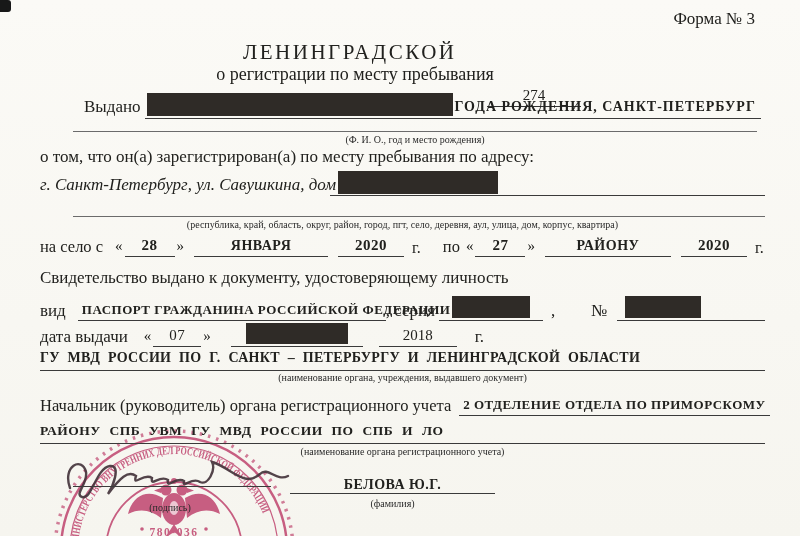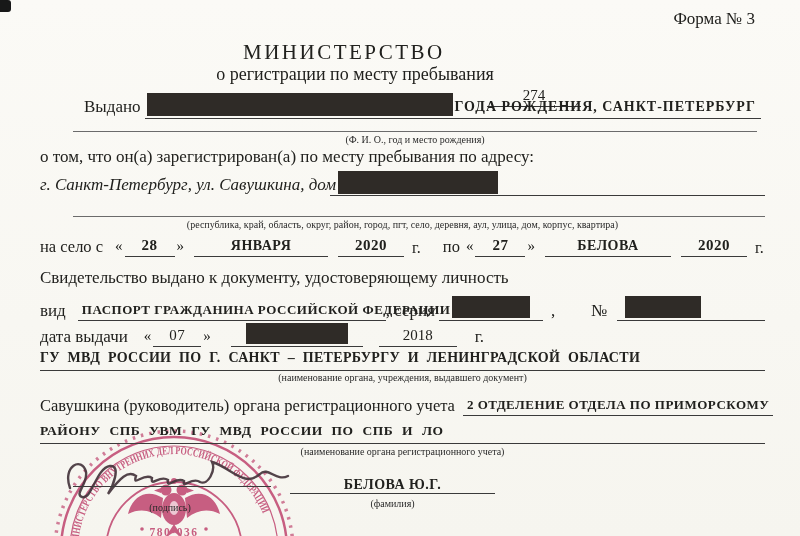--- a/index.html
+++ b/index.html
@@ -25,21 +25,21 @@
 </head>
 <body>
 
 <div class="doc">
 
   <div class="edge-mark" style="left:0;top:3;width:11px;height:12px;border-radius:0 3px 3px 0;"></div>
   <div class="edge-mark" style="left:0;top:37;width:7px;height:11px;border-radius:0 2px 2px 0;"></div>
 
   <div class="abs" style="top:9px;right:45px;font-size:17px;z-index:2;">Форма № 3</div>
 
-  <div class="abs" style="top:40px;left:243px;font-size:21px;letter-spacing:2.5px;z-index:2;">МИНИСТЕРСТВО</div>
+  <div class="abs" style="top:40px;left:243px;font-size:21px;letter-spacing:2.5px;z-index:2;">ЛЕНИНГРАДСКОЙ</div>
   <div class="abs uf" style="top:40px;left:487px;width:86px;font-size:15px;z-index:2;border-bottom-color:#333;margin-top:47px;">274</div>
   <div class="abs" style="top:64px;left:105px;width:500px;text-align:center;font-size:18px;z-index:2;">о регистрации по месту пребывания</div>
 
   <div class="row" style="top:93px;left:84px;right:40px;">
     <span class="lbl">Выдано</span>
     <span class="redact" style="width:306px;margin-left:6px;"></span>
     <span class="bv" style="font-size:14px;letter-spacing:1px;padding:0 0 2px 2px;">ГОДА РОЖДЕНИЯ, САНКТ-ПЕТЕРБУРГ</span>
   </div>
   <div class="uline" style="top:95px;left:145px;width:616px;height:23px;"></div>
 
@@ -62,21 +62,21 @@
     <span class="q" style="margin-left:10px;">«</span>
     <span class="uf bv" style="width:42px;font-size:15px;">28</span>
     <span class="q">»</span>
     <span class="uf bv" style="width:126px;font-size:14px;margin-left:8px;">ЯНВАРЯ</span>
     <span class="uf bv" style="width:58px;font-size:15px;margin-left:10px;">2020</span>
     <span class="lbl" style="font-size:16px;margin-left:8px;">г.</span>
     <span class="lbl" style="font-size:16.5px;margin-left:22px;">по</span>
     <span class="q" style="margin-left:4px;">«</span>
     <span class="uf bv" style="width:42px;font-size:15px;">27</span>
     <span class="q">»</span>
-    <span class="uf bv" style="width:118px;font-size:14px;margin-left:8px;">БЕЛОВА</span>
+    <span class="uf bv" style="width:118px;font-size:14px;margin-left:8px;">РАЙОНУ</span>
     <span class="uf bv" style="width:58px;font-size:15px;margin-left:10px;">2020</span>
     <span class="lbl" style="font-size:16px;margin-left:8px;">г.</span>
   </div>
 
   <div class="abs lbl" style="top:268px;left:40px;z-index:2;">Свидетельство выдано к документу, удостоверяющему личность</div>
 
   <div class="row" style="top:296px;left:40px;right:35px;">
     <span class="lbl">вид</span>
     <span class="uf bv" style="width:300px;margin-left:12px;font-size:13px;">ПАСПОРТ ГРАЖДАНИНА РОССИЙСКОЙ ФЕДЕРАЦИИ</span>
     <span class="lbl" style="margin-left:0;text-align:right;">, серия</span>
@@ -99,21 +99,21 @@
         <span class="redact" style="width:102px;height:21px;margin-bottom:0;"></span>
       </span>
     <span class="uf" style="width:70px;margin-left:16px;font-size:15px;">2018</span>
     <span class="lbl" style="margin-left:18px;">г.</span>
   </div>
 
   <div class="abs uf bv" style="top:350px;left:40px;right:35px;text-align:left;font-size:14px;letter-spacing:.3px;word-spacing:4px;padding:0 0 4px 0;z-index:2;">ГУ МВД РОССИИ ПО Г. САНКТ – ПЕТЕРБУРГУ И ЛЕНИНГРАДСКОЙ ОБЛАСТИ</div>
   <div class="cap" style="top:372px;left:40px;width:725px;">(наименование органа, учреждения, выдавшего документ)</div>
 
   <div class="row" style="top:396px;left:40px;right:35px;">
-    <span class="lbl" style="font-size:16.5px;">Савушкина (руководитель) органа регистрационного учета</span>
+    <span class="lbl" style="font-size:16.5px;">Начальник (руководитель) органа регистрационного учета</span>
     <span class="uf bv" style="flex:1;margin-left:8px;font-size:13px;">2 ОТДЕЛЕНИЕ ОТДЕЛА ПО ПРИМОРСКОМУ</span>
   </div>
   <div class="abs uf bv" style="top:423px;left:40px;right:35px;text-align:left;font-size:13.5px;word-spacing:5px;padding:0 0 4px 0;z-index:2;">РАЙОНУ СПБ УВМ ГУ МВД РОССИИ ПО СПБ И ЛО</div>
   <div class="cap" style="top:446px;left:40px;width:725px;">(наименование органа регистрационного учета)</div>
 
   <svg class="stamp-svg" width="244" height="118" viewBox="0 0 244 118">
     <g fill="none" stroke-width="2.5" stroke="#c14a72">
       <circle cx="122" cy="132" r="113"></circle>
       <circle cx="122" cy="132" r="104" stroke-width="1.2"></circle>
       <circle cx="122" cy="132" r="68" stroke-width="1.8"></circle>

